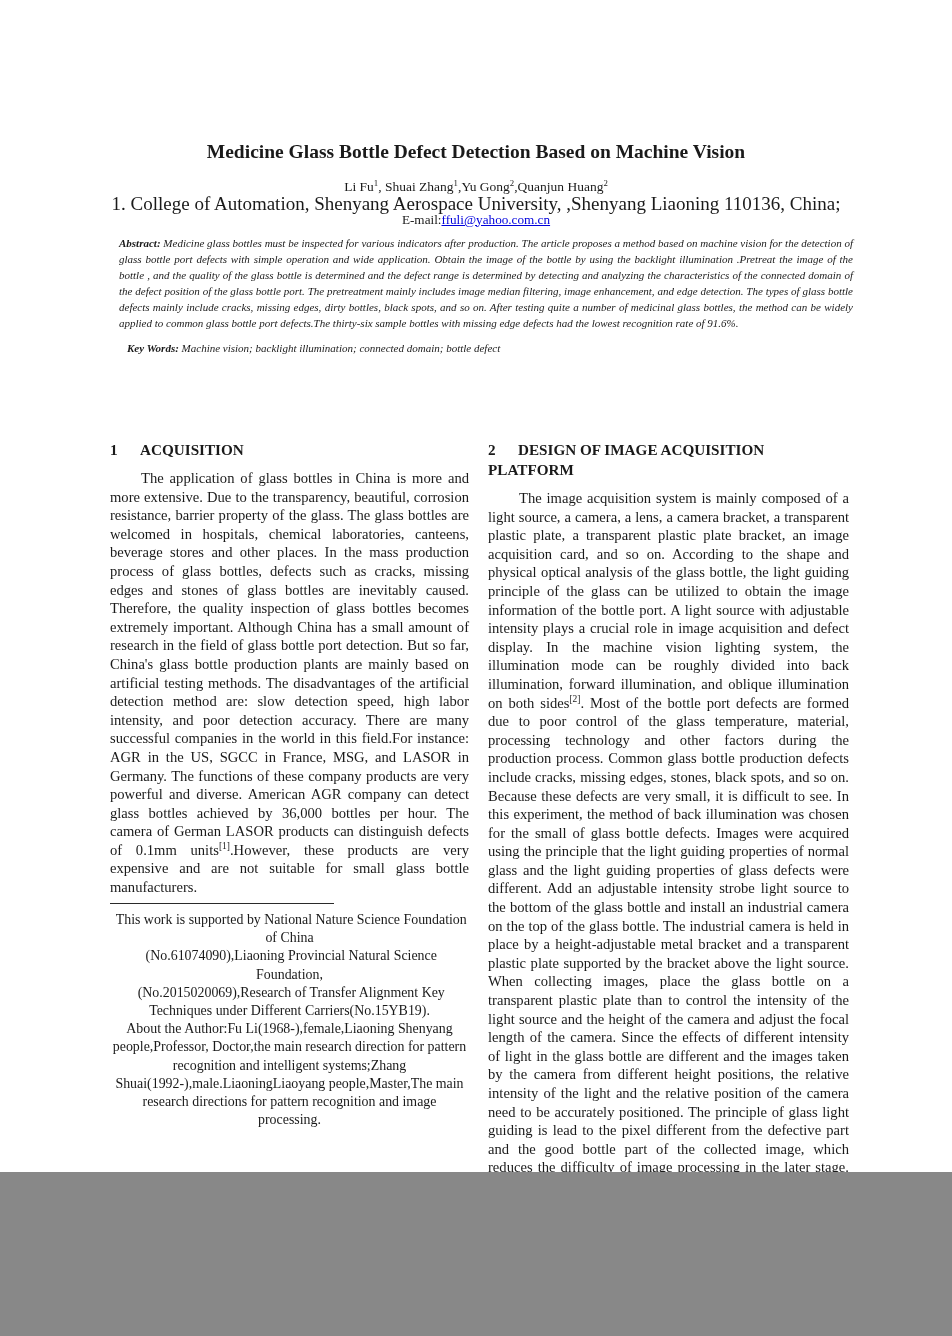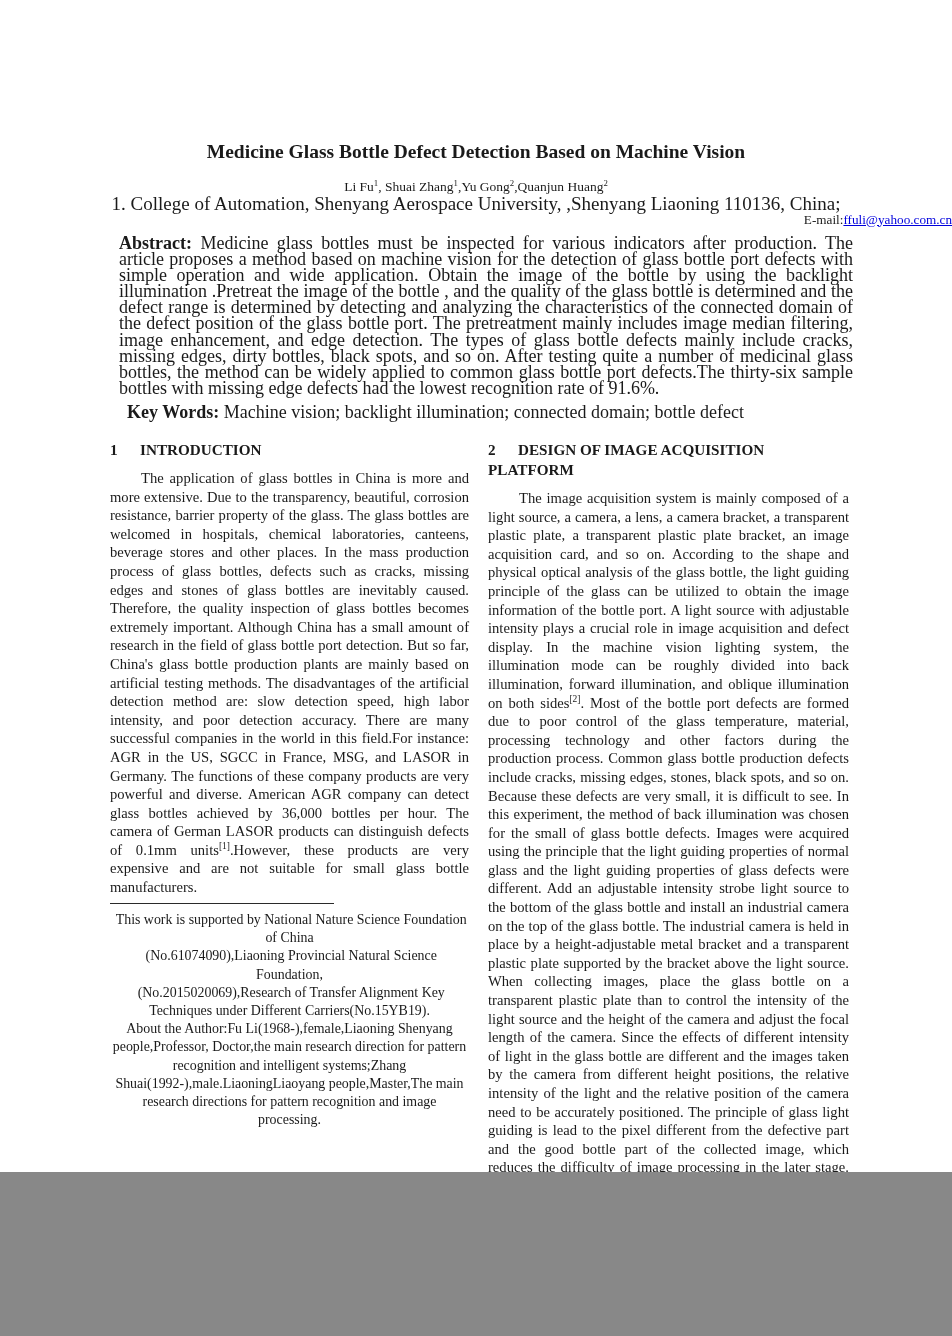--- a/index.html
+++ b/index.html
@@ -11,27 +11,27 @@
     background: #ffffff;
     font-family: "Liberation Serif", "DejaVu Serif", serif;
     color: #1a1a1a;
     overflow: hidden;
   }
   
   .header { position: absolute; left: 0; right: 0; top: 140px; text-align: center; }
   .paper-title { font-size: 19.5px; font-weight: bold; line-height: 24px; margin: 0; }
   .authors { font-size: 13.5px; line-height: 18px; margin-top: 14px; }
   .affil { font-size: 19px; line-height: 15.6px; }
-  .email-line { font-size: 13.2px; line-height: 15.6px; text-align: right; }
+  .email-line { font-size: 13.2px; line-height: 15.6px; }
   .email-link { color: #0000dd; text-decoration: underline; cursor: pointer; }
   sup { font-size: 0.65em; line-height: 0; }
   
   .abstract {
     position: absolute; left: 119px; top: 235px; width: 734px;
-    font-size: 18px; line-height: 16.1px; text-align: justify;
+    font-size: 11px; line-height: 16.1px; text-align: justify; font-style: italic;
   }
   .abstract .kw { margin-top: 0; }
   
   .col { position: absolute; top: 440px; }
   .col-left  { left: 110px; width: 359px; }
   .col-right { left: 488px; width: 361px; }
   .sec-head { font-size: 15.2px; font-weight: bold; margin: 0 0 9px 0; line-height: 20px; }
   .sec-num { display: inline-block; min-width: 30px; }
   .body-par {
     font-size: 14.6px; line-height: 18.6px; text-align: justify;
@@ -59,21 +59,21 @@
     <div class="affil">1. College of Automation, Shenyang Aerospace University, ,Shenyang Liaoning 110136, China;</div>
     <div class="email-line"><span>E-mail:</span><a class="email-link">ffuli@yahoo.com.cn</a></div>
   </div>
 
   <div class="abstract">
     <p style="margin:0"><b>Abstract:</b><span> Medicine glass bottles must be inspected for various indicators after production. The article proposes a method based on machine vision for the detection of glass bottle port defects with simple operation and wide application. Obtain the image of the bottle by using the backlight illumination .Pretreat the image of the bottle , and the quality of the glass bottle is determined and the defect range is determined by detecting and analyzing the characteristics of the connected domain of the defect position of the glass bottle port. The pretreatment mainly includes image median filtering, image enhancement, and edge detection. The types of glass bottle defects mainly include cracks, missing edges, dirty bottles, black spots, and so on. After testing quite a number of medicinal glass bottles, the method can be widely applied to common glass bottle port defects.The thirty-six sample bottles with missing edge defects had the lowest recognition rate of 91.6%.</span></p>
     <p class="kw" style="margin:8px"><b>Key Words:</b><span> Machine vision; backlight illumination; connected domain; bottle defect</span></p>
   </div>
 
   <div class="col col-left">
-    <h2 class="sec-head"><span class="sec-num">1</span><span>INTRODUCTION</span></h2>
+    <h2 class="sec-head"><span class="sec-num">1</span><span>ACQUISITION</span></h2>
     <p class="body-par">The application of glass bottles in China is more and more extensive. Due to the transparency, beautiful, corrosion resistance, barrier property of the glass. The glass bottles are welcomed in hospitals, chemical laboratories, canteens, beverage stores and other places. In the mass production process of glass bottles, defects such as cracks, missing edges and stones of glass bottles are inevitably caused. Therefore, the quality inspection of glass bottles becomes extremely important. Although China has a small amount of research in the field of glass bottle port detection. But so far, China's glass bottle production plants are mainly based on artificial testing methods. The disadvantages of the artificial detection method are: slow detection speed, high labor intensity, and poor detection accuracy.  There are many successful companies in the world in this field.For instance: AGR in the US, SGCC in France, MSG, and LASOR in Germany. The functions of these company products are very powerful and diverse. American AGR company can detect glass bottles achieved by 36,000 bottles per hour. The camera of German LASOR products can distinguish defects of 0.1mm units<sup>[1]</sup>.However, these products are very expensive and are not suitable for small glass bottle manufacturers.</p>
   </div>
 
   <div class="col col-right">
     <h2 class="sec-head"><span class="sec-num">2</span><span>DESIGN OF IMAGE ACQUISITION PLATFORM</span></h2>
     <p class="body-par">The image acquisition system is mainly composed of a light source, a camera, a lens, a camera bracket, a transparent plastic plate, a transparent plastic plate bracket, an image acquisition card, and so on. According to the shape and physical optical analysis of the glass bottle, the light guiding principle of the glass can be utilized to obtain the image information of the bottle port. A light source with adjustable intensity plays a crucial role in image acquisition and defect display. In the machine vision lighting system, the illumination mode can be roughly divided into back illumination, forward illumination, and oblique illumination on both sides<sup>[2]</sup>. Most of the bottle port defects are formed due to poor control of the glass temperature, material, processing technology and other factors during the production process. Common glass bottle production defects include cracks, missing edges, stones, black spots, and so on. Because these defects are very small, it is difficult to see. In this experiment, the method of back illumination was chosen for the small of glass bottle defects. Images were acquired using the principle that the light guiding properties of normal glass and the light guiding properties of glass defects were different. Add an adjustable intensity strobe light source to the bottom of the glass bottle and install an industrial camera on the top of the glass bottle. The industrial camera is held in place by a height-adjustable metal bracket and a transparent plastic plate supported by the bracket above the light source. When collecting images, place the glass bottle on a transparent plastic plate than to control the intensity of the light source and the height of the camera and adjust the focal length of the camera. Since the effects of different intensity of light in the glass bottle are different and the images taken by the camera from different height positions, the relative intensity of the light and the relative position of the camera need to be accurately positioned. The principle of glass light guiding is lead to  the pixel different from the defective part  and the good bottle part of the collected image, which reduces the difficulty of image processing in the later stage. This paper focuses on</p>
   </div>
 
   <div class="footnote">
     <div class="footnote-rule"></div>

